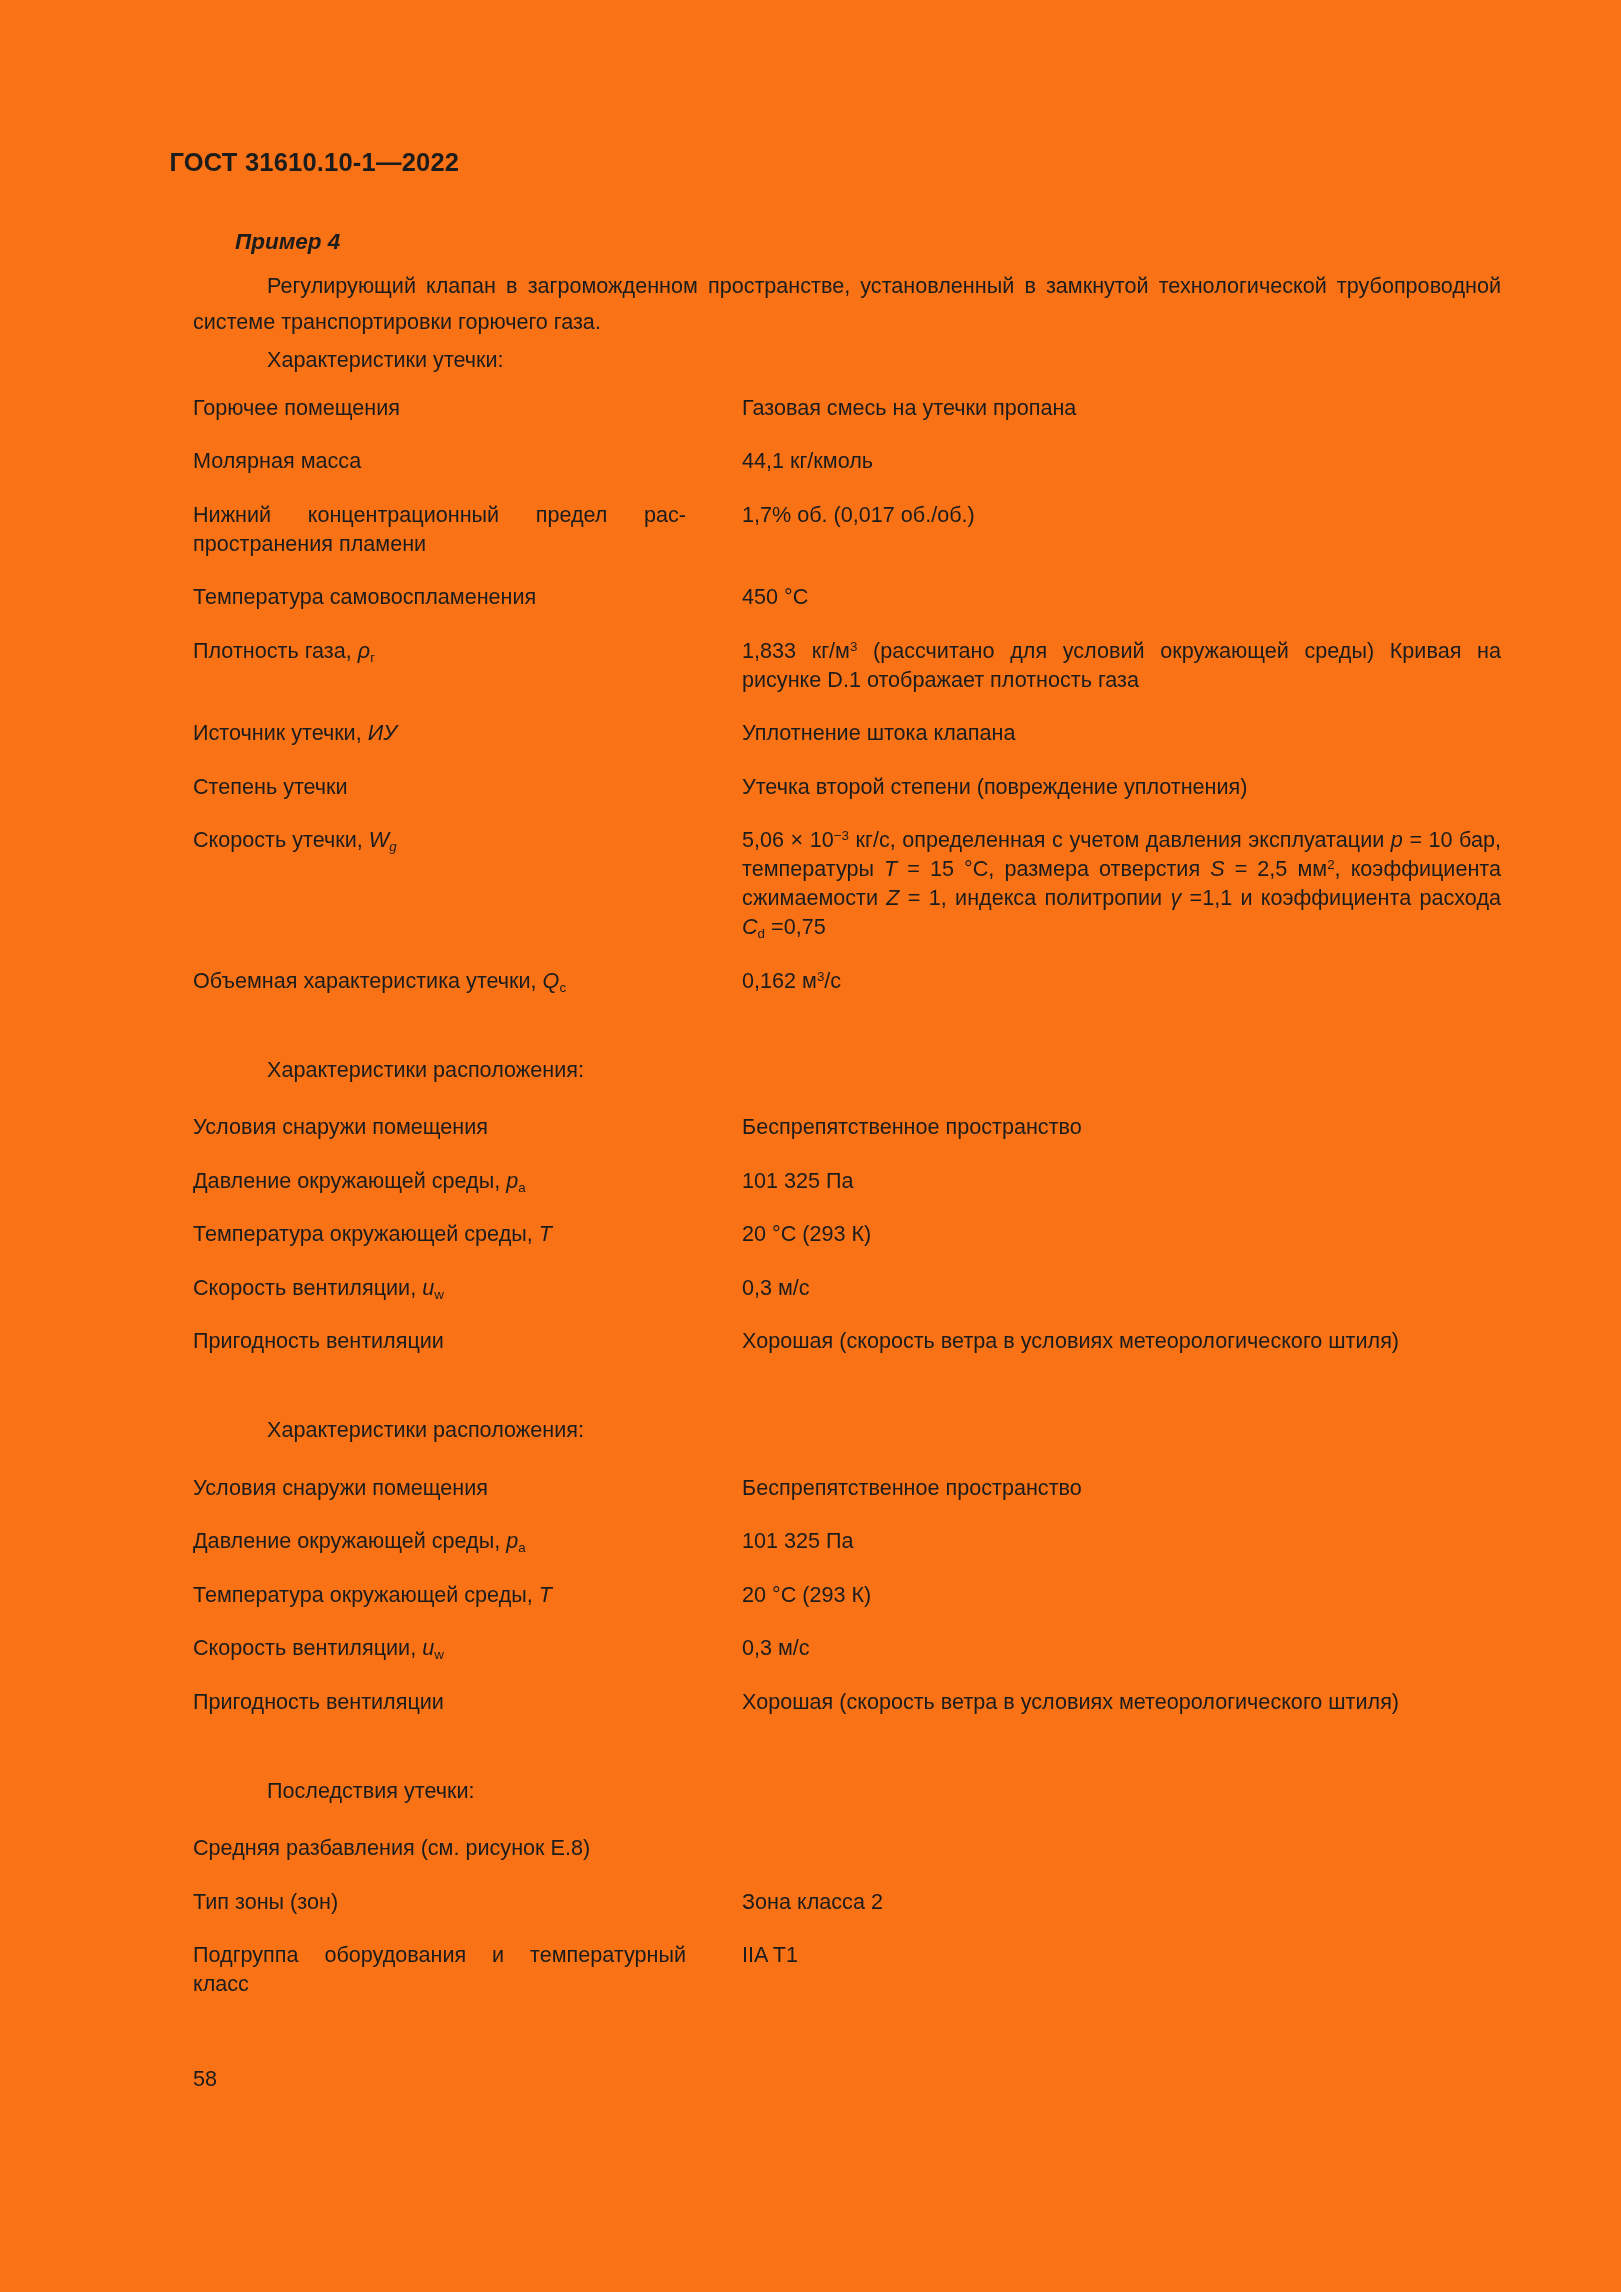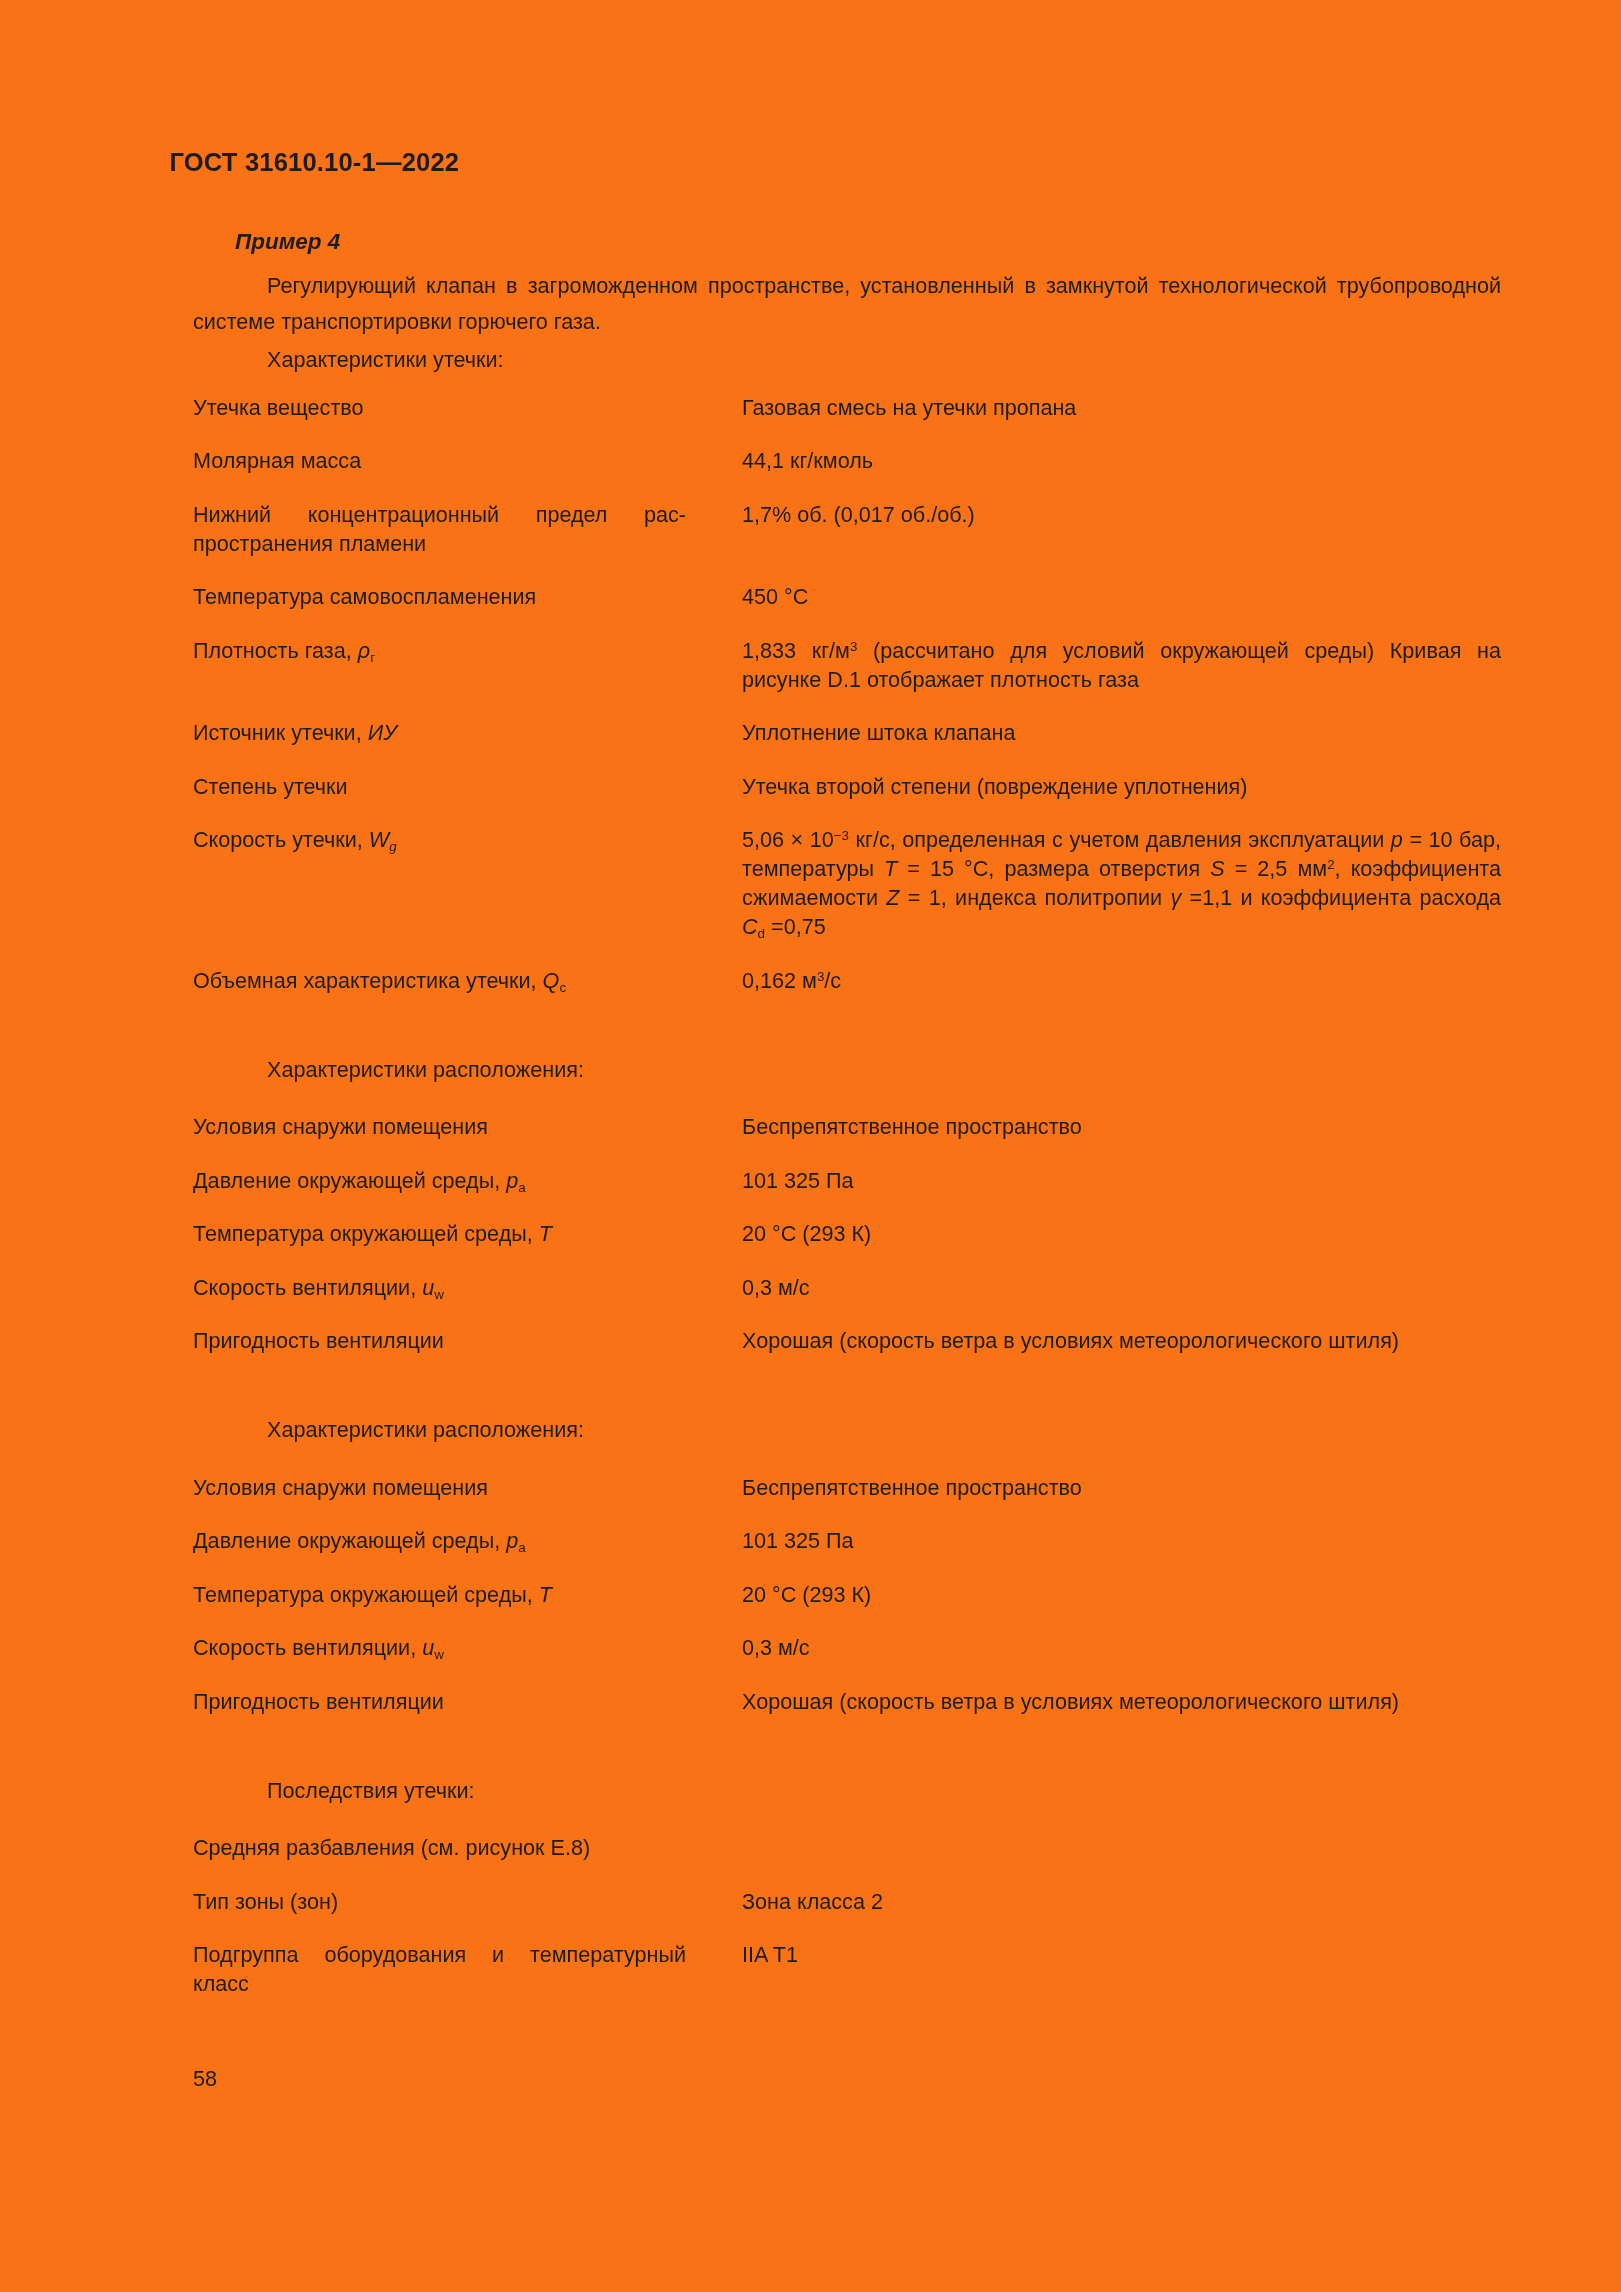--- a/index.html
+++ b/index.html
@@ -82,21 +82,21 @@
 
   <div class="example-title">Пример 4</div>
 
   <p class="intro">Регулирующий клапан в загроможденном пространстве, установленный в замкнутой технологической трубо­проводной системе транспортировки горючего газа.</p>
 
   <div id="sections">
   <section class="kv-section">
     <div class="section-caption">Характеристики утечки:</div>
     <div class="rows">
   <div class="kv-row">
-    <div class="kv-key">Утечка вещество</div>
+    <div class="kv-key">Горючее помещения</div>
     <div class="kv-value">Газовая смесь на утечки пропана</div>
   </div>
 
   <div class="kv-row">
     <div class="kv-key">Молярная масса</div>
     <div class="kv-value">44,1 кг/кмоль</div>
   </div>
 
   <div class="kv-row">
     <div class="kv-key">Нижний концентрационный предел рас­пространения пламени</div>

